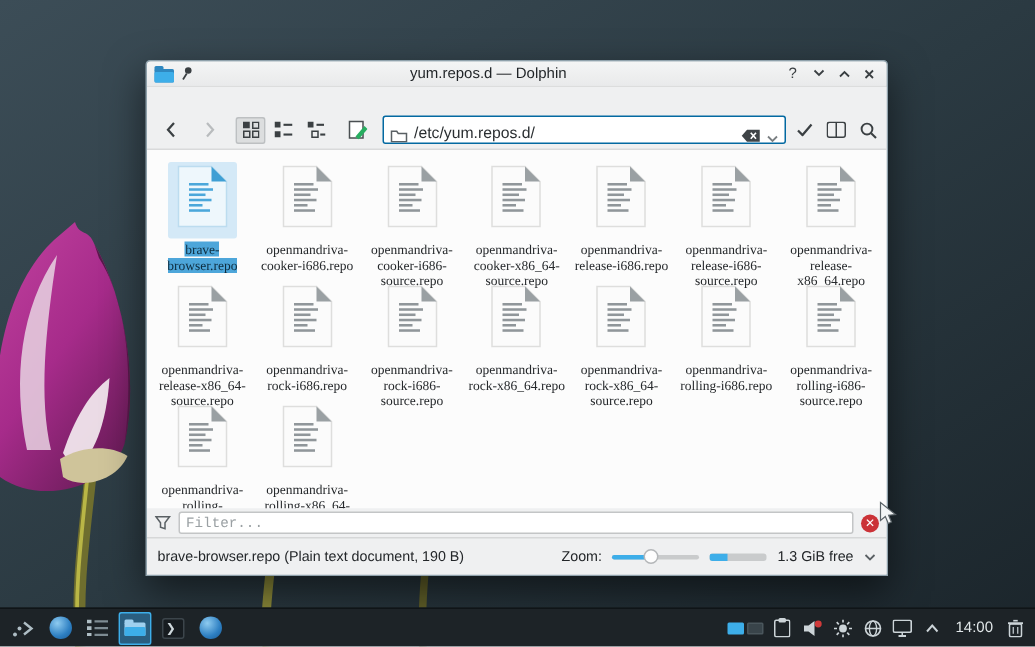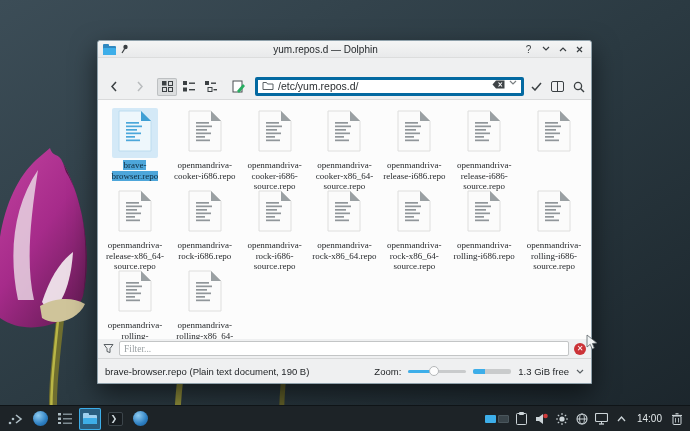--- a/index.html
+++ b/index.html
@@ -20,41 +20,41 @@
   .app-icon .tab { position:absolute; left:0; top:0; width:6px; height:3px; background:#2f88c0; border-radius:1px 1px 0 0; }
   .app-icon .front { position:absolute; left:0; top:4px; width:13px; height:7px; background:#3daee9; border-radius:1px; }
 
   .menubar { height:16px; display:flex; align-items:center; gap:13px; padding:0 9px; font-size:10px; color:#232629; background:#eff0f1; }
   .menu-item { cursor:default; }
 
   .toolbar { height:26px; display:flex; align-items:center; padding:0 6px; gap:7px; background:#eff0f1; border-bottom:1px solid #d9dadb; }
   .nav-group { display:flex; align-items:center; gap:6px; }
   .tool-btn { width:20px; height:18px; display:flex; align-items:center; justify-content:center; border-radius:2px; }
   .tool-btn.active { background:#dcdedf; box-shadow:inset 0 0 0 1px #bdc0c2; }
-  .locbar { flex:1; height:19px; background:#fff; border:3px solid #0369a1; border-radius:2px; display:flex; align-items:flex-start; padding:0 4px; gap:4px; }
+  .locbar { flex:1; height:19px; background:#fff; border:1px solid #0369a1; border-radius:2px; display:flex; align-items:flex-end; padding:0 4px; gap:4px; }
   .locbar .path { flex:1; font-size:10.5px; color:#2b2f32; }
   .right-tools { display:flex; align-items:center; gap:9px; }
 
   .viewport { flex:1; background:#fcfcfc; padding:6px 2px 0 2px; overflow:hidden;font-family:Liberation Serif, serif; }
   .file-grid { display:grid; grid-template-columns:repeat(7,1fr); grid-auto-rows:80px; }
   .file-item { display:flex; flex-direction:column; align-items:center; padding-top:2px; }
   .icon-wrap { padding:2px 6px; border-radius:2px; }
   .file-item.selected .icon-wrap { background:#d4e9f7; }
   .doc-page { fill:#fbfbfb; stroke:#dededd; stroke-width:1; }
   .doc-fold { fill:#9aa0a3; }
   .doc-line { fill:#90969a; }
   .file-item.selected .doc-page { fill:#eef7fc; stroke:#bcdcef; }
   .file-item.selected .doc-fold { fill:#3f9fd4; }
   .file-item.selected .doc-line { fill:#4ba7da; }
   .label-wrap { margin-top:2px; max-width:67px; text-align:center; font-size:9px; line-height:10.5px; color:#26292c; }
   .file-label { display:inline; overflow-wrap:break-word; }
   .file-item.selected .file-label { background:#4da6da; color:#0e2c3e; }
 
   .filterbar { height:19px; background:#eff0f1; display:flex; align-items:center; gap:5px; padding:0 5px; }
-  .filter-input { flex:1; height:15px; background:#fff; border:1px solid #c3c5c6; border-radius:2px; font-size:9.5px; padding:0 4px; color:#333; font-family:Liberation Serif, serif; }
+  .filter-input { flex:1; height:15px; background:#fff; border:1px solid #c3c5c6; border-radius:2px; font-size:9.5px; padding:0 4px; color:#333; font-family:Liberation Mono, monospace; }
   .filter-input::placeholder { color:#9aa0a3; }
   .filter-close { width:12px; height:12px; border-radius:50%; background:#cb3237; color:#fff; font-size:8px; line-height:12px; text-align:center; }
 
   .statusbar { height:21px; background:#eff0f1; border-top:1px solid #d6d7d8; display:flex; align-items:center; padding:12px 7px; font-size:9.5px; color:#232629; gap:7px; border-radius:0; }
   .status-info { flex:1; white-space:nowrap; overflow:hidden; }
   .zoom-slider { position:relative; width:58px; height:10px; }
   .zoom-track { position:absolute; top:4px; left:0; right:0; height:3px; background:#c9cbcc; border-radius:2px; }
   .zoom-fill { position:absolute; top:4px; left:0; height:3px; background:#3daee9; border-radius:2px; }
   .zoom-handle { position:absolute; top:0; width:10px; height:10px; margin-left:-5px; background:#fdfdfd; border:1px solid #b4b7b9; border-radius:50%; }
   .disk-bar { position:relative; width:38px; height:5px; background:#c9cbcc; border-radius:2px; overflow:hidden; }
@@ -326,20 +326,21 @@
               <path class="doc-page" d="M1 1 H23 L33 11 V41 H1 Z"></path>
               <path class="doc-fold" d="M23 1 L33 11 H23 Z"></path>
               <rect class="doc-line" x="8" y="12" width="13" height="1.7"></rect>
               <rect class="doc-line" x="8" y="15.5" width="16" height="1.7"></rect>
               <rect class="doc-line" x="8" y="19" width="11" height="1.7"></rect>
               <rect class="doc-line" x="8" y="22.5" width="15" height="1.7"></rect>
               <rect class="doc-line" x="8" y="26" width="9" height="1.7"></rect>
               <rect class="doc-line" x="8" y="29.5" width="14" height="1.7"></rect>
             </svg>
           </span>
+          <div class="label-wrap"><span class="file-label">openmandriva-release-x86_64.repo</span></div>
         </div>
           <div class="file-item">
           <span class="icon-wrap">
             <svg width="34" height="42" viewBox="0 0 34 42">
               <path class="doc-page" d="M1 1 H23 L33 11 V41 H1 Z"></path>
               <path class="doc-fold" d="M23 1 L33 11 H23 Z"></path>
               <rect class="doc-line" x="8" y="12" width="13" height="1.7"></rect>
               <rect class="doc-line" x="8" y="15.5" width="16" height="1.7"></rect>
               <rect class="doc-line" x="8" y="19" width="11" height="1.7"></rect>
               <rect class="doc-line" x="8" y="22.5" width="15" height="1.7"></rect>

